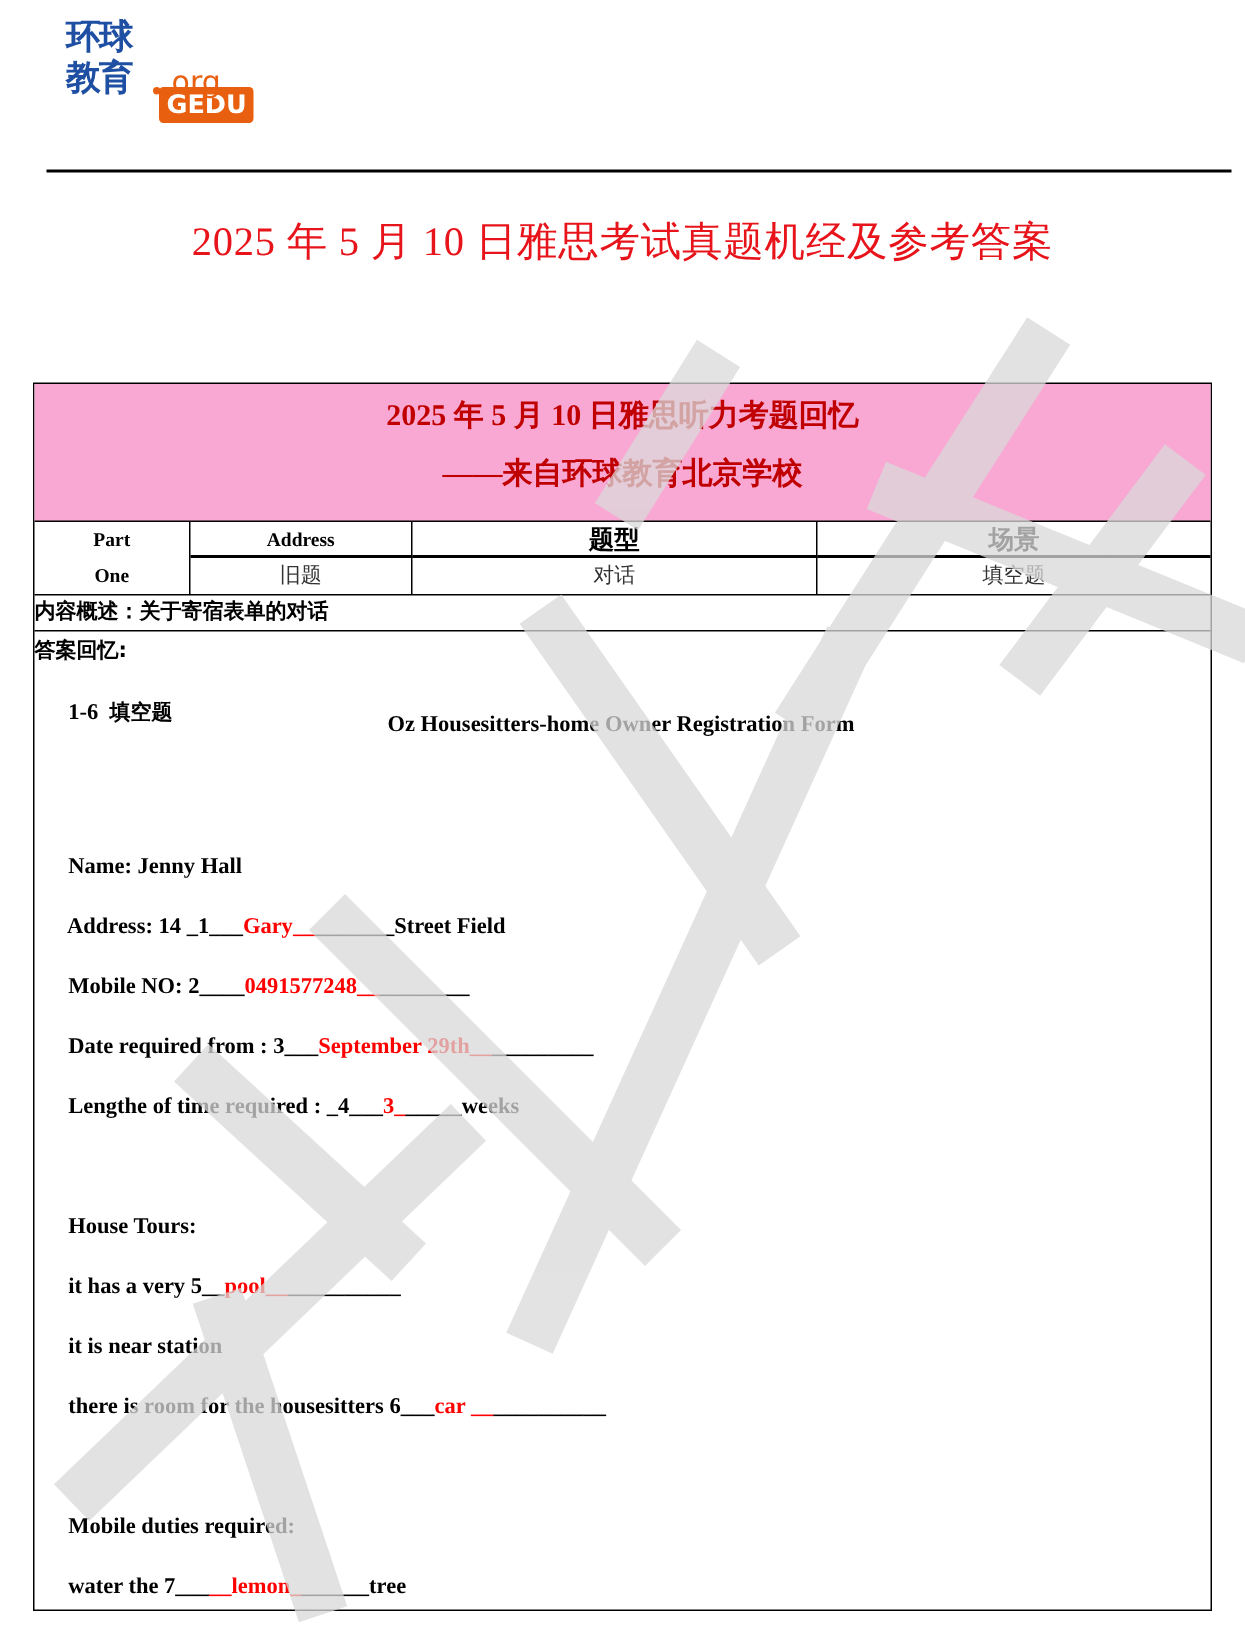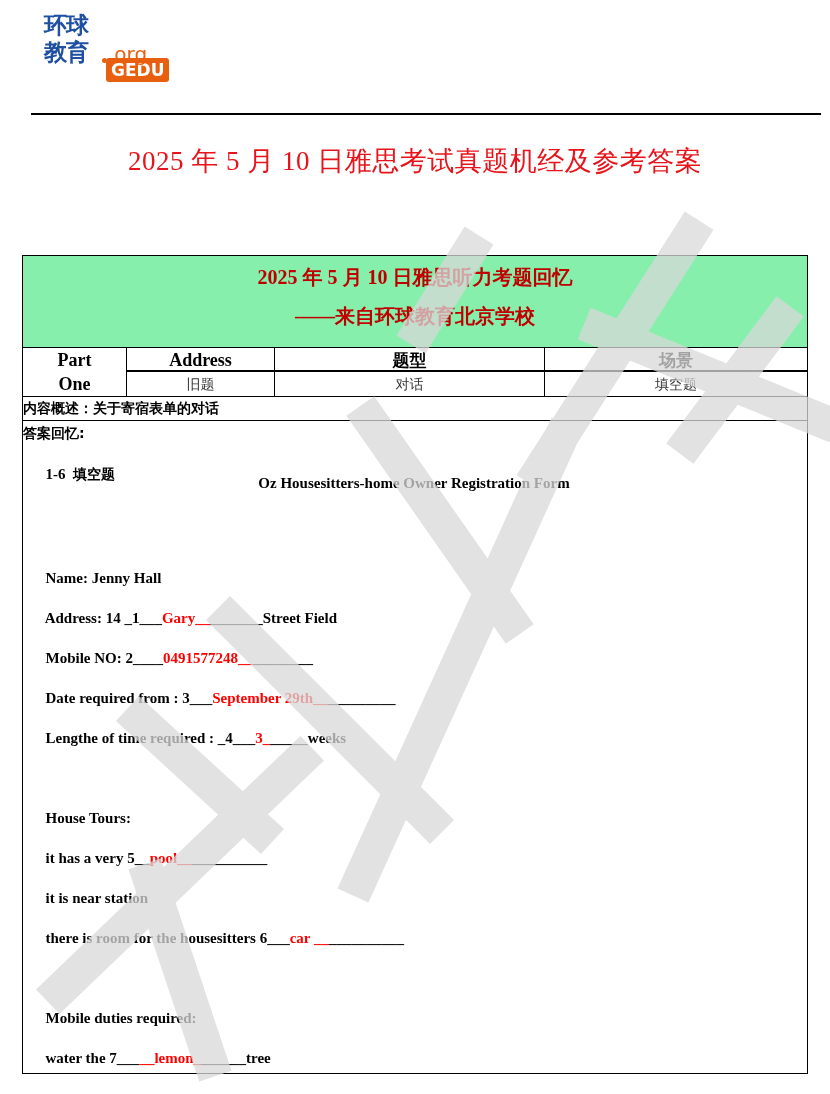--- a/index.html
+++ b/index.html
@@ -6,25 +6,25 @@
   body { width:830px; height:1094px; position:relative; overflow:hidden; font-family:"Liberation Serif","DejaVu Serif",serif; color:#000; }
   .logo { position:absolute; left:44px; top:12px; width:132px; height:56px; }
   .logo .cn { position:absolute; left:0; top:0; font-family:"DejaVu Sans",sans-serif; font-weight:bold; color:#1e4fa3; font-size:23px; line-height:27px; letter-spacing:-1px; }
   .logo .gedu { position:absolute; left:62px; top:2px; background:#e8600f; color:#fff; font-family:"DejaVu Sans",sans-serif; font-weight:bold; font-size:17px; padding:1px 5px; border-radius:3px; line-height:22px;margin-top:44px; }
   .logo .org { position:absolute; left:64px; top:30px; color:#e8600f; font-family:"DejaVu Sans",sans-serif; font-size:20px; line-height:24px; }
   .logo .dot { position:absolute; left:58px; top:46px; width:5px; height:5px; background:#e8600f; border-radius:50%; }
   .rule { position:absolute; left:31px; top:113px; width:790px; height:2px; background:#000; }
   .main-title { position:absolute; left:0; width:830px; top:143px; text-align:center; color:#e8141b; font-size:27px; font-family:"Liberation Serif","DejaVu Serif",serif; letter-spacing:0.5px; }
   .watermark { position:absolute; left:0; top:0; width:830px; height:1094px; pointer-events:none; }
   .doc-table { position:absolute; left:22px; top:255px; width:786px; border:1px solid #000; box-sizing:border-box; }
-  .header-band { background:#86efac; height:91px; border-bottom:1px solid #000; text-align:center; color:#c00000; font-weight:bold; }
+  .header-band { background:#f9a8d4; height:91px; border-bottom:1px solid #000; text-align:center; color:#c00000; font-weight:bold; }
   .header-band .h1 { font-size:20px; padding-top:6px; line-height:30px; }
   .header-band .h2 { font-size:20px; padding-top:9px; line-height:30px; }
   .info-grid { display:grid; grid-template-columns:104px 148px 270px 1fr; border-bottom:1px solid #000; }
-  .info-grid > div { border-right:1px solid #000; text-align:center; font-size:18px; height:24px; line-height:24px; box-sizing:border-box; }
+  .info-grid > div { border-right:1px solid #000; text-align:center; font-size:13px; height:24px; line-height:24px; box-sizing:border-box; }
   .info-grid > div:nth-child(4n) { border-right:none; }
   .info-grid .row1 { border-bottom:2px solid #000; font-weight:bold; }
   .info-grid .cn-light { font-family:"DejaVu Sans",sans-serif; font-size:14px; color:#333; font-weight:normal; }
   .info-grid .cn-bold { font-family:"DejaVu Sans",sans-serif; font-size:17px; font-weight:bold; }
   .part-cell { font-weight:bold; }
   .summary { font-family:"DejaVu Sans",sans-serif; font-weight:bold; font-size:14px; height:23px; line-height:23px; border-bottom:1px solid #000; }
   .body { position:relative; height:652px; font-weight:bold; font-size:15px; }
   .body .line { position:absolute; left:0; white-space:pre; }
   .cn-b { font-family:"DejaVu Sans",sans-serif; font-size:14px; }
   .red { color:#ff0000; }

